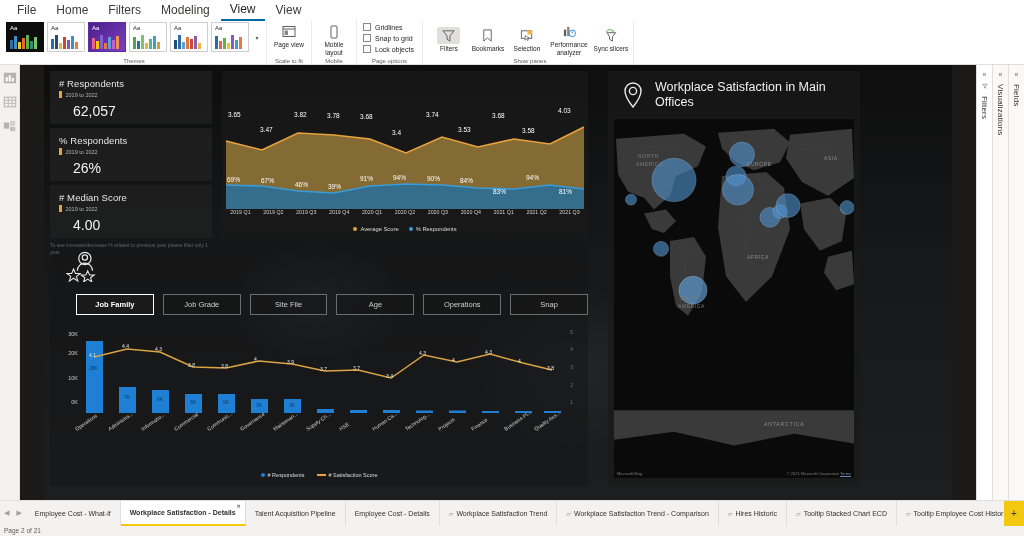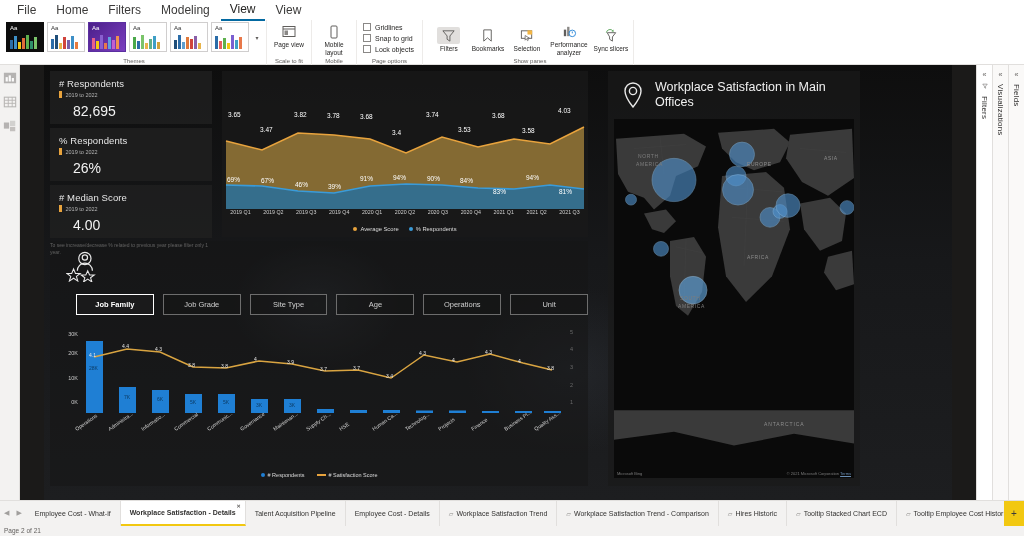--- a/index.html
+++ b/index.html
@@ -352,21 +352,21 @@
     <div class="canvas">
       <div class="report">
 
         <div class="kpi-col">
           <div class="kpi">
             <div class="kpi-title"># Respondents</div>
             <div class="kpi-sub">
               <span class="kpi-bar"></span>
               <span>2019 to 2022</span>
             </div>
-            <div class="kpi-val">82,695</div>
+            <div class="kpi-val">62,057</div>
           </div>
           <div class="kpi">
             <div class="kpi-title">% Respondents</div>
             <div class="kpi-sub">
               <span class="kpi-bar"></span>
               <span>2019 to 2022</span>
             </div>
             <div class="kpi-val">26%</div>
           </div>
           <div class="kpi">
@@ -528,24 +528,24 @@
                 <path d="M12 22 a8 8 0 0 1 16 0" fill="none" stroke="#e8e8e8" stroke-width="1.3"></path>
                 <polygon points="8,20 10,25 15,25 11,28 12.5,33 8,30 3.5,33 5,28 1,25 6,25" fill="none" stroke="#e8e8e8" stroke-width="1.1"></polygon>
                 <polygon points="23,22 25,26.5 30,26.5 26,29.5 27.5,34 23,31 18.5,34 20,29.5 16,26.5 21,26.5" fill="none" stroke="#e8e8e8" stroke-width="1.1"></polygon>
               </svg>
             </span>
           </div>
 
           <div class="btnrow">
             <div class="pill active">Job Family</div>
             <div class="pill">Job Grade</div>
-            <div class="pill">Site Type</div>
+            <div class="pill">Site File</div>
             <div class="pill">Age</div>
             <div class="pill">Operations</div>
-            <div class="pill">Unit</div>
+            <div class="pill">Snap</div>
           </div>
 
           <div class="combo">
 
             <div style="position:absolute;left:6px;top:0;width:22px;height:90px;">
               <span style="position:absolute;top:-2px;right:0;font-size:5.5px;color:#c8c8c8;">30K</span>
               <span style="position:absolute;top:17px;right:0;font-size:5.5px;color:#c8c8c8;">20K</span>
               <span style="position:absolute;top:42px;right:0;font-size:5.5px;color:#c8c8c8;">10K</span>
               <span style="position:absolute;top:66px;right:0;font-size:5.5px;color:#c8c8c8;">0K</span>
             </div>

